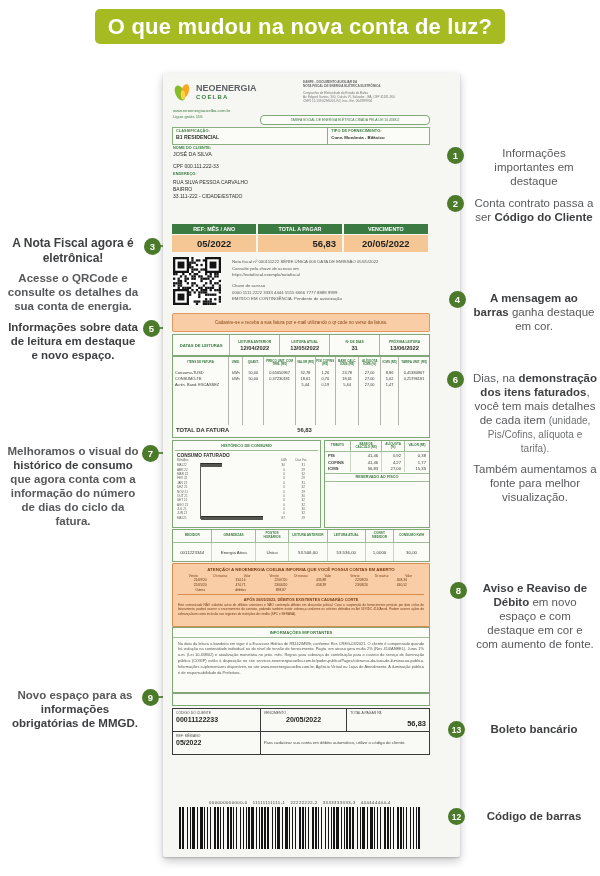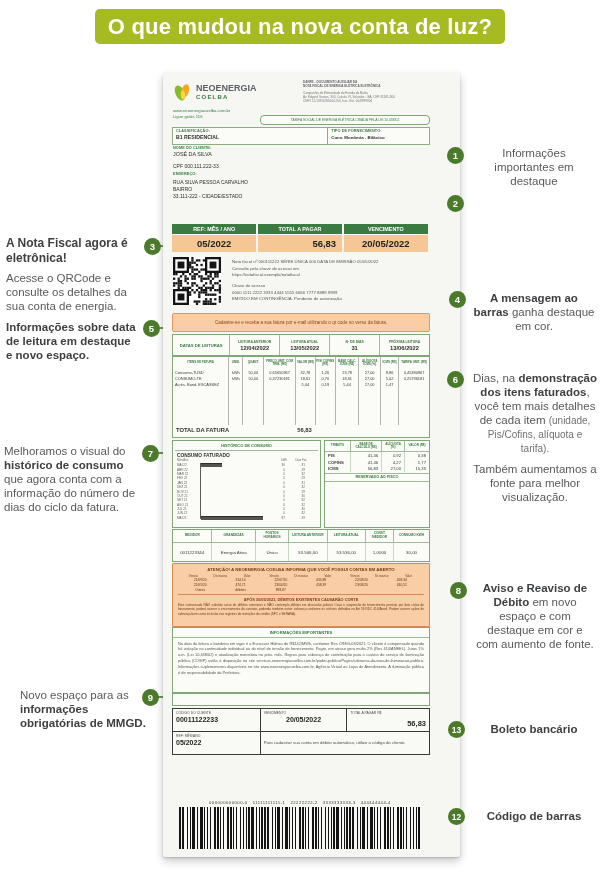--- a/index.html
+++ b/index.html
@@ -15,21 +15,21 @@
   .connectors{position:absolute;left:0;top:0;pointer-events:none;}
   .connectors path{stroke:#4b7a2b;stroke-width:1.6;fill:none;}
   .dot{position:absolute;width:17px;height:17px;border-radius:50%;background:#4b7a2b;color:#fff;
        font-size:9.5px;font-weight:bold;display:flex;align-items:center;justify-content:center;}
 
   
   .co{position:absolute;font-size:11.5px;line-height:1.22;color:#58595b;text-align:center;}
   .co p{margin:0 0 6px 0;}
   .co b{color:#3e3f41;}
   .co .sm{font-size:10px;color:#6f7072;}
-  .co-left{text-align:left;}
+  .co-left{text-align:center;font-weight:bold;}
   .co-big b{font-size:12px;}
 
   
   .bill{position:absolute;left:163px;top:73px;width:297px;height:784px;background:#f6f6f3;
         border-radius:2px;box-shadow:0 4px 10px rgba(0,0,0,.22),0 1px 2px rgba(0,0,0,.18);}
   .sec{position:absolute;left:9px;width:256px;}
 
   .glabel{font-size:3.8px;color:#3b7b42;font-weight:bold;letter-spacing:.1px;}
   .dark{color:#2e2e2c;}
 
@@ -893,41 +893,44 @@
   <div class="dot" style="left:447px;top:371px">6</div>
   <div class="dot" style="left:142px;top:445px">7</div>
   <div class="dot" style="left:450px;top:582px">8</div>
   <div class="dot" style="left:142px;top:689px">9</div>
   <div class="dot" style="left:448px;top:721px;font-size:8.5px">13</div>
   <div class="dot" style="left:448px;top:808px;font-size:8.5px">12</div>
 
   <div class="co" style="left:473px;top:146px;width:122px">
     <span>Informações importantes em destaque</span>
   </div>
+  <div class="co" style="left:473px;top:196px;width:122px">
+    <span>Conta contrato passa a ser </span><b>Código do Cliente</b>
+  </div>
   <div class="co co-left co-big" style="left:6px;top:236px;width:134px">
     <p><b>A Nota Fiscal agora é eletrônica!</b></p>
     <p><span>Acesse o QRCode e consulte os detalhes da sua conta de energia.</span></p>
   </div>
   <div class="co" style="left:473px;top:291px;width:122px">
     <b>A mensagem ao barras</b><span> ganha destaque em cor.</span>
   </div>
   <div class="co co-left" style="left:6px;top:320px;width:134px">
     <b>Informações sobre data de leitura em destaque e novo espaço.</b>
   </div>
   <div class="co" style="left:473px;top:371px;width:124px">
     <p><span>Dias, na </span><b>demonstração dos itens faturados</b><span>, você tem mais detalhes de cada item </span><span class="sm">(unidade, Pis/Cofins, alíquota e tarifa).</span></p>
     <p><span>Também aumentamos a fonte para melhor visualização.</span></p>
   </div>
   <div class="co co-left" style="left:4px;top:444px;width:138px">
     <span>Melhoramos o visual do </span><b>histórico de consumo</b><span> que agora conta com a informação do número de dias do ciclo da fatura.</span>
   </div>
   <div class="co" style="left:475px;top:581px;width:120px">
     <b>Aviso e Reaviso de Débito</b><span> em novo espaço e com destaque em cor e com aumento de fonte.</span>
   </div>
-  <div class="co co-left" style="left:20px;top:688px;width:134px">
+  <div class="co co-left" style="left:8px;top:688px;width:134px">
     <span>Novo espaço para as </span><b>informações obrigatórias de MMGD.</b>
   </div>
   <div class="co" style="left:474px;top:722px;width:120px">
     <b>Boleto bancário</b>
   </div>
   <div class="co" style="left:474px;top:809px;width:120px">
     <b>Código de barras</b>
   </div>
 
 </div>

